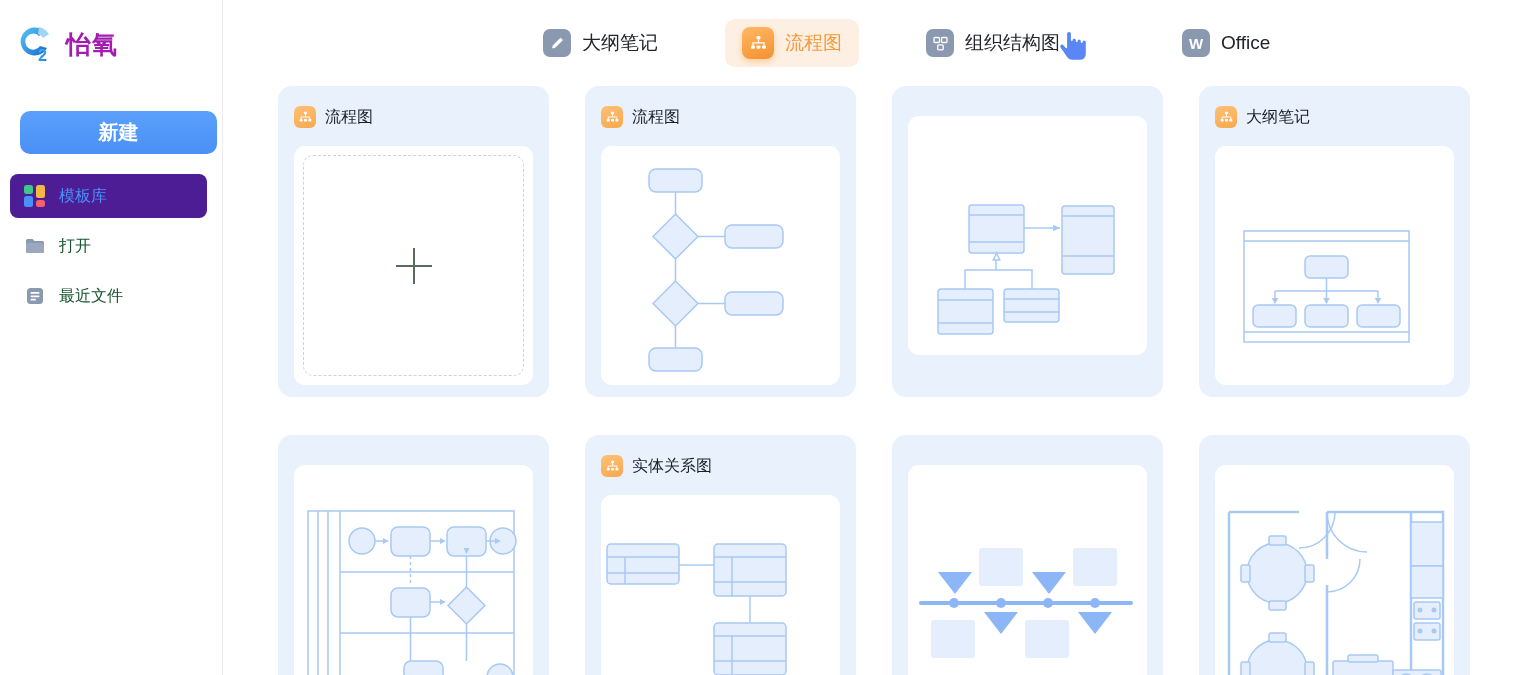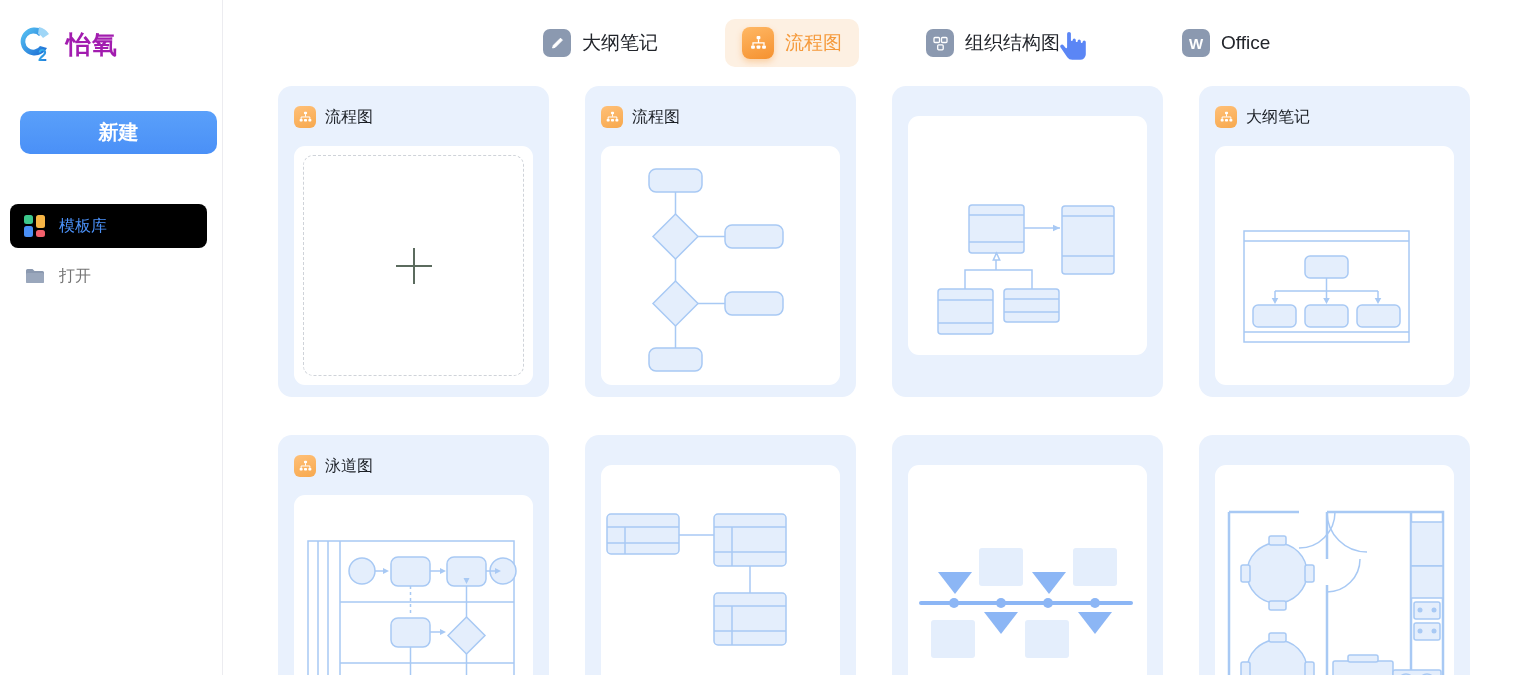--- a/index.html
+++ b/index.html
@@ -39,25 +39,25 @@
     color: #ffffff; font-size: 20px; font-weight: bold;
     display: flex; align-items: center; justify-content: center;
     border: none; cursor: pointer;
     font-family: inherit;
   }
   .nav { position: absolute; left: 10px; top: 174px; width: 197px; }
   .nav-item {
     display: flex; align-items: center; gap: 13px;
     height: 44px; padding-left: 14px;
     border-radius: 8px;
-    font-size: 16px; color: #737373;
+    font-size: 16px; color: #14532d;
     cursor: pointer;
     margin-bottom: 6px;
   }
-  .nav-item.active { background: #000000; color: #4a90f7; margin-top: 30px; }
+  .nav-item.active { background: #4c1d95; color: #4a90f7; }
   .nav-ico { width: 22px; height: 22px; flex: 0 0 22px; position: relative; }
 
   
   .ico-grid span { position: absolute; border-radius: 2.5px; }
   .ico-grid .g1 { left:0; top:0; width:9px; height:9px; background:#3dc78b; }
   .ico-grid .g2 { left:12px; top:0; width:9px; height:13px; background:#f7b545; }
   .ico-grid .g3 { left:0; top:11px; width:9px; height:11px; background:#4a90f7; }
   .ico-grid .g4 { left:12px; top:15px; width:9px; height:7px; background:#f4606c; }
 
   
@@ -188,20 +188,31 @@
       <div class="nav-item">
         <span class="nav-ico">
           <svg width="22" height="22" viewBox="0 0 22 22">
             <path d="M2 5.5a1.5 1.5 0 0 1 1.5-1.5h5l2 2h8A1.5 1.5 0 0 1 20 7.5v9A1.5 1.5 0 0 1 18.5 18h-15A1.5 1.5 0 0 1 2 16.5z" fill="#8b99b0"></path>
             <rect x="2" y="8" width="18" height="10" rx="1.5" fill="#9aa7bc"></rect>
           </svg>
         </span>
         <span>打开</span>
       </div>
 
+      <div class="nav-item">
+        <span class="nav-ico">
+          <svg width="22" height="22" viewBox="0 0 22 22">
+            <rect x="3" y="3" width="16" height="16" rx="3.5" fill="#8b99b0"></rect>
+            <rect x="6.5" y="7" width="9" height="1.8" rx=".9" fill="#fff"></rect>
+            <rect x="6.5" y="10.4" width="9" height="1.8" rx=".9" fill="#fff"></rect>
+            <rect x="6.5" y="13.8" width="5.5" height="1.8" rx=".9" fill="#fff"></rect>
+          </svg>
+        </span>
+        <span>最近文件</span>
+      </div>
 
     </nav>
   </aside>
 
   <section class="main">
 
     <div class="topnav">
 
       <div class="tab">
         <span class="tab-ico">
@@ -353,66 +364,66 @@
             <g stroke="#a8c9f4" stroke-width="1.5" fill="#e4eefc">
               <rect x="38" y="159" width="43" height="22" rx="5"></rect>
               <rect x="90" y="159" width="43" height="22" rx="5"></rect>
               <rect x="142" y="159" width="43" height="22" rx="5"></rect>
             </g>
           </svg>
         </div>
       </div>
 
       <div class="card">
+        <div class="card-body">
+          <svg class="thumb" viewBox="0 0 239 239">
+            <g stroke="#a8c9f4" stroke-width="1.5" fill="none">
+              <rect x="14" y="46" width="206" height="193"></rect>
+              <path d="M24 46v193M34 46v193M46 46v193"></path>
+              <path d="M46 107h174M46 168h174"></path>
+            </g>
+            <g stroke="#a8c9f4" stroke-width="1.5" fill="#e4eefc">
+              <circle cx="68" cy="76" r="13"></circle>
+              <rect x="97" y="62" width="39" height="29" rx="7"></rect>
+              <rect x="153" y="62" width="39" height="29" rx="7"></rect>
+              <circle cx="209" cy="76" r="13"></circle>
+              <rect x="97" y="123" width="39" height="29" rx="7"></rect>
+              <path d="M172.5 122 191 140.5 172.5 159 154 140.5Z"></path>
+              <rect x="110" y="196" width="39" height="29" rx="7"></rect>
+              <circle cx="206" cy="212" r="13"></circle>
+            </g>
+            <g stroke="#a8c9f4" stroke-width="1.5" fill="none">
+              <path d="M81 76h12"></path>
+                <path d="M136 76h13"></path>
+                <path d="M192 76h13"></path>
+              <path d="M116.5 91v28" stroke-dasharray="3 3"></path>
+              <path d="M136 137h14"></path>
+              <path d="M172.5 122V91"></path>
+              <path d="M116.5 152v44M172.5 159v37"></path>
+            </g>
+            <g fill="#a8c9f4">
+              <path d="M95 76l-6-3v6zM152 76l-6-3v6zM207 76l-6-3v6zM152 137l-6-3v6zM172.5 89l-3-6h6z"></path>
+            </g>
+          </svg>
+        </div>
+      </div>
+
+      <div class="card">
         <div class="card-head">
           <span class="card-ico">
             <svg width="15" height="15" viewBox="0 0 20 20">
               <rect x="8" y="2.2" width="4" height="3.4" rx="1" fill="#fff"></rect>
               <path d="M10 5.6v3.2M4.2 12V9.3h11.6V12" stroke="#fff" stroke-width="1.3" fill="none"></path>
               <rect x="2.2" y="12" width="4" height="3.4" rx="1" fill="#fff"></rect>
               <rect x="8" y="12" width="4" height="3.4" rx="1" fill="#fff"></rect>
               <rect x="13.8" y="12" width="4" height="3.4" rx="1" fill="#fff"></rect>
             </svg>
           </span>
-          <span class="card-title">泳道图</span>
-        </div>
-        <div class="card-body">
-          <svg class="thumb" viewBox="0 0 239 239">
-            <g stroke="#a8c9f4" stroke-width="1.5" fill="none">
-              <rect x="14" y="46" width="206" height="193"></rect>
-              <path d="M24 46v193M34 46v193M46 46v193"></path>
-              <path d="M46 107h174M46 168h174"></path>
-            </g>
-            <g stroke="#a8c9f4" stroke-width="1.5" fill="#e4eefc">
-              <circle cx="68" cy="76" r="13"></circle>
-              <rect x="97" y="62" width="39" height="29" rx="7"></rect>
-              <rect x="153" y="62" width="39" height="29" rx="7"></rect>
-              <circle cx="209" cy="76" r="13"></circle>
-              <rect x="97" y="123" width="39" height="29" rx="7"></rect>
-              <path d="M172.5 122 191 140.5 172.5 159 154 140.5Z"></path>
-              <rect x="110" y="196" width="39" height="29" rx="7"></rect>
-              <circle cx="206" cy="212" r="13"></circle>
-            </g>
-            <g stroke="#a8c9f4" stroke-width="1.5" fill="none">
-              <path d="M81 76h12"></path>
-                <path d="M136 76h13"></path>
-                <path d="M192 76h13"></path>
-              <path d="M116.5 91v28" stroke-dasharray="3 3"></path>
-              <path d="M136 137h14"></path>
-              <path d="M172.5 122V91"></path>
-              <path d="M116.5 152v44M172.5 159v37"></path>
-            </g>
-            <g fill="#a8c9f4">
-              <path d="M95 76l-6-3v6zM152 76l-6-3v6zM207 76l-6-3v6zM152 137l-6-3v6zM172.5 89l-3-6h6z"></path>
-            </g>
-          </svg>
-        </div>
-      </div>
-
-      <div class="card">
+          <span class="card-title">实体关系图</span>
+        </div>
         <div class="card-body">
           <svg class="thumb" viewBox="0 0 239 239">
             <g stroke="#a8c9f4" stroke-width="1.5" fill="#e4eefc">
               <rect x="6" y="49" width="72" height="40" rx="4"></rect>
               <path d="M6 62h72M6 78h72M24 62v27"></path>
               <rect x="113" y="49" width="72" height="52" rx="4"></rect>
               <path d="M113 62h72M113 87h72M131 62v39"></path>
               <path d="M78 70h35" fill="none"></path>
               <path d="M149 101v27" fill="none"></path>
               <rect x="113" y="128" width="72" height="52" rx="4"></rect>

